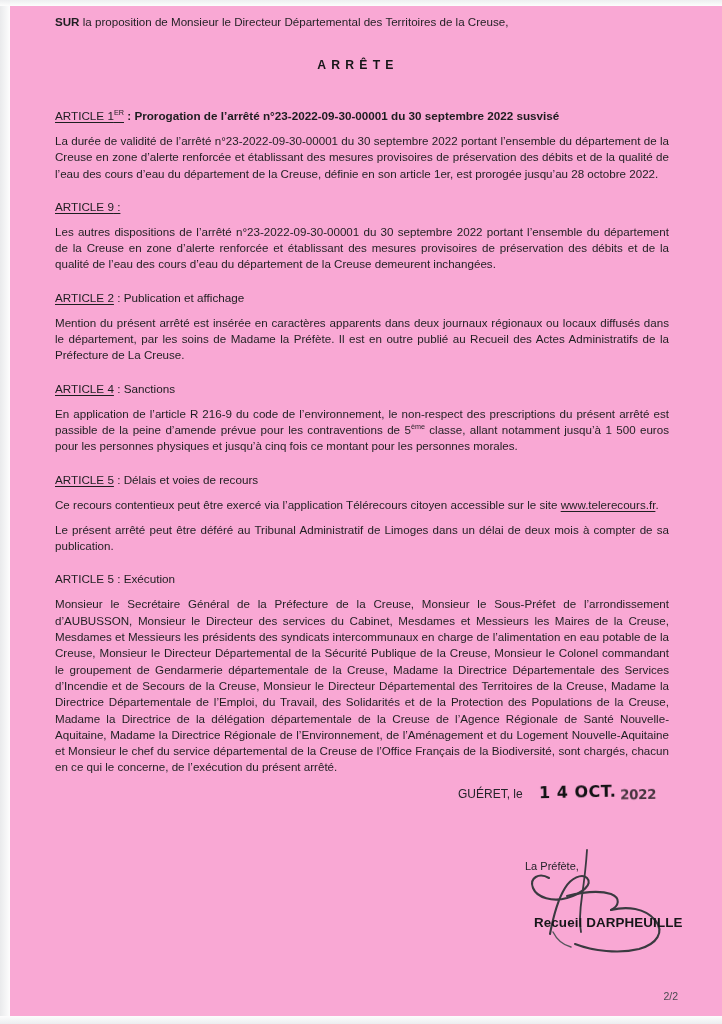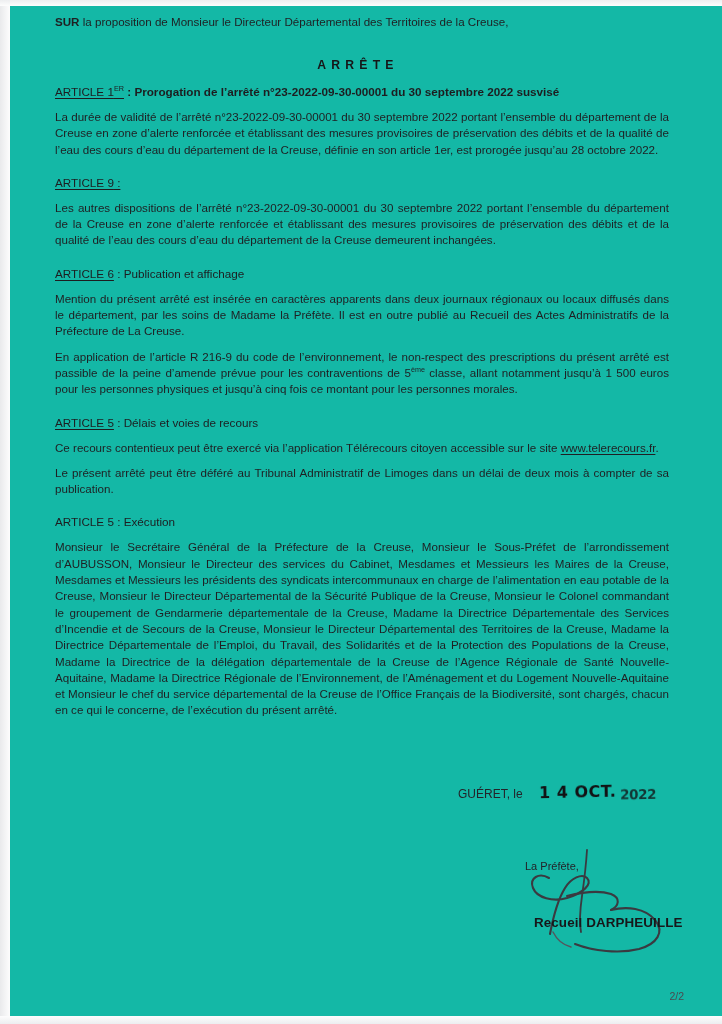--- a/index.html
+++ b/index.html
@@ -11,21 +11,21 @@
     width: 722px;
     height: 1024px;
     position: relative;
     font-family: "Liberation Sans", sans-serif;
     color: #1d1d1f;
     overflow: hidden;
   }
   .page {
     position: absolute;
     inset: 0;
-    background: #14b8a6;
+    background: #f9a8d4;
     box-sizing: border-box;
   }
   
   .scan-edge-left {
     position: absolute;
     left: 0; top: 0; bottom: 0;
     width: 10px;
     background: linear-gradient(to right, #e9eaec 0%, #fdfdfd 100%);
     pointer-events: none;
   }
@@ -159,50 +159,51 @@
     top: 133px;
     font-size: 13.4px;
     font-weight: 700;
     color: #17171a;
     white-space: nowrap;
     letter-spacing: 0.1px;
   }
 
   .page-number {
     position: absolute;
-    right: 38px;
+    right: 44px;
     bottom: 22px;
     font-size: 10.5px;
     color: #4a4a50;
     text-align: center;
   }
 </style>
 </head>
 <body>
 
 <div class="page">
   <div class="scan-edge-left"></div>
   <div class="scan-edge-top"></div>
   <div class="scan-edge-bottom"></div>
 
   <div class="content">
 
     <p class="lead-line"><b>SUR</b><span> la proposition de Monsieur le Directeur Départemental des Territoires de la Creuse,</span></p>
 
     <div class="arrete-title">ARRÊTE</div>
 
-    <p class="art-head bold-rest sp-head" style="margin-top:12px"><span class="u"><span>ARTICLE 1</span><sup>ER</sup></span><span class="rest"><span> : </span><span>Prorogation de l’arrêté n°23-2022-09-30-00001 du 30 septembre 2022 susvisé</span></span></p>
+    <p class="art-head bold-rest sp-head" style="margin-top:36px"><span class="u"><span>ARTICLE 1</span><sup>ER</sup></span><span class="rest"><span> : </span><span>Prorogation de l’arrêté n°23-2022-09-30-00001 du 30 septembre 2022 susvisé</span></span></p>
     <p class="para sp-para">La durée de validité de l’arrêté n°23-2022-09-30-00001 du 30 septembre 2022 portant l’ensemble du département de la Creuse en zone d’alerte renforcée et établissant des mesures provisoires de préservation des débits et de la qualité de l’eau des cours d’eau du département de la Creuse, définie en son article 1er, est prorogée jusqu’au 28 octobre 2022.</p>
 
     <p class="art-head sp-head"><span class="u"><span>ARTICLE 9</span><span> :</span></span></p>
     <p class="para sp-para">Les autres dispositions de l’arrêté n°23-2022-09-30-00001 du 30 septembre 2022 portant l’ensemble du département de la Creuse en zone d’alerte renforcée et établissant des mesures provisoires de préservation des débits et de la qualité de l’eau des cours d’eau du département de la Creuse demeurent inchangées.</p>
 
-    <p class="art-head sp-head"><span class="u">ARTICLE 6</span><span><span> : </span><span>Publication et affichage</span></span></p>
+    <p class="art-head sp-head"><span class="u">ARTICLE 2</span><span><span> : </span><span>Publication et affichage</span></span></p>
     <p class="para sp-para">Mention du présent arrêté est insérée en caractères apparents dans deux journaux régionaux ou locaux diffusés dans le département, par les soins de Madame la Préfète. Il est en outre publié au Recueil des Actes Administratifs de la Préfecture de La Creuse.</p>
 
+    <p class="art-head sp-head"><span class="u">ARTICLE 4</span><span><span> : </span><span>Sanctions</span></span></p>
     <p class="para sp-para">En application de l’article R 216-9 du code de l’environnement, le non-respect des prescriptions du présent arrêté est passible de la peine d’amende prévue pour les contraventions de 5<sup>ème</sup> classe, allant notamment jusqu’à 1 500 euros pour les personnes physiques et jusqu’à cinq fois ce montant pour les personnes morales.</p>
 
     <p class="art-head sp-head"><span class="u">ARTICLE 5</span><span><span> : </span><span>Délais et voies de recours</span></span></p>
     <p class="para sp-para"><span>Ce recours contentieux peut être exercé via l’application Télérecours citoyen accessible sur le site </span><span class="lnk">www.telerecours.fr</span><span>.</span></p>
     <p class="para sp-para">Le présent arrêté peut être déféré au Tribunal Administratif de Limoges dans un délai de deux mois à compter de sa publication.</p>
 
     <p class="art-head sp-head"><span>ARTICLE 5</span><span><span> : </span><span>Exécution</span></span></p>
     <p class="para sp-para">Monsieur le Secrétaire Général de la Préfecture de la Creuse, Monsieur le Sous-Préfet de l’arrondissement d’AUBUSSON, Monsieur le Directeur des services du Cabinet, Mesdames et Messieurs les Maires de la Creuse, Mesdames et Messieurs les présidents des syndicats intercommunaux en charge de l’alimentation en eau potable de la Creuse, Monsieur le Directeur Départemental de la Sécurité Publique de la Creuse, Monsieur le Colonel commandant le groupement de Gendarmerie départementale de la Creuse, Madame la Directrice Départementale des Services d’Incendie et de Secours de la Creuse, Monsieur le Directeur Départemental des Territoires de la Creuse, Madame la Directrice Départementale de l’Emploi, du Travail, des Solidarités et de la Protection des Populations de la Creuse, Madame la Directrice de la délégation départementale de la Creuse de l’Agence Régionale de Santé Nouvelle-Aquitaine, Madame la Directrice Régionale de l’Environnement, de l’Aménagement et du Logement Nouvelle-Aquitaine et Monsieur le chef du service départemental de la Creuse de l’Office Français de la Biodiversité, sont chargés, chacun en ce qui le concerne, de l’exécution du présent arrêté.</p>
   </div>
 

